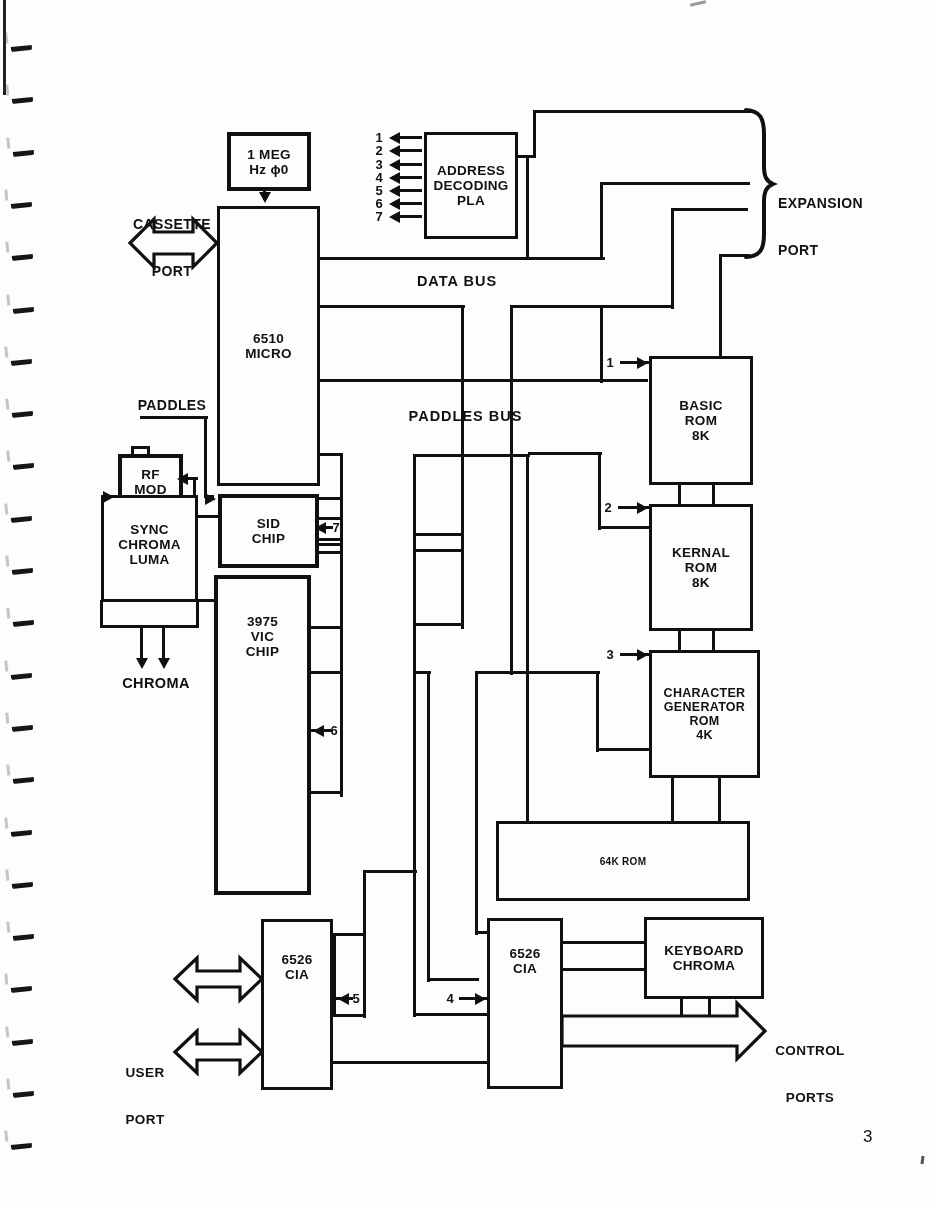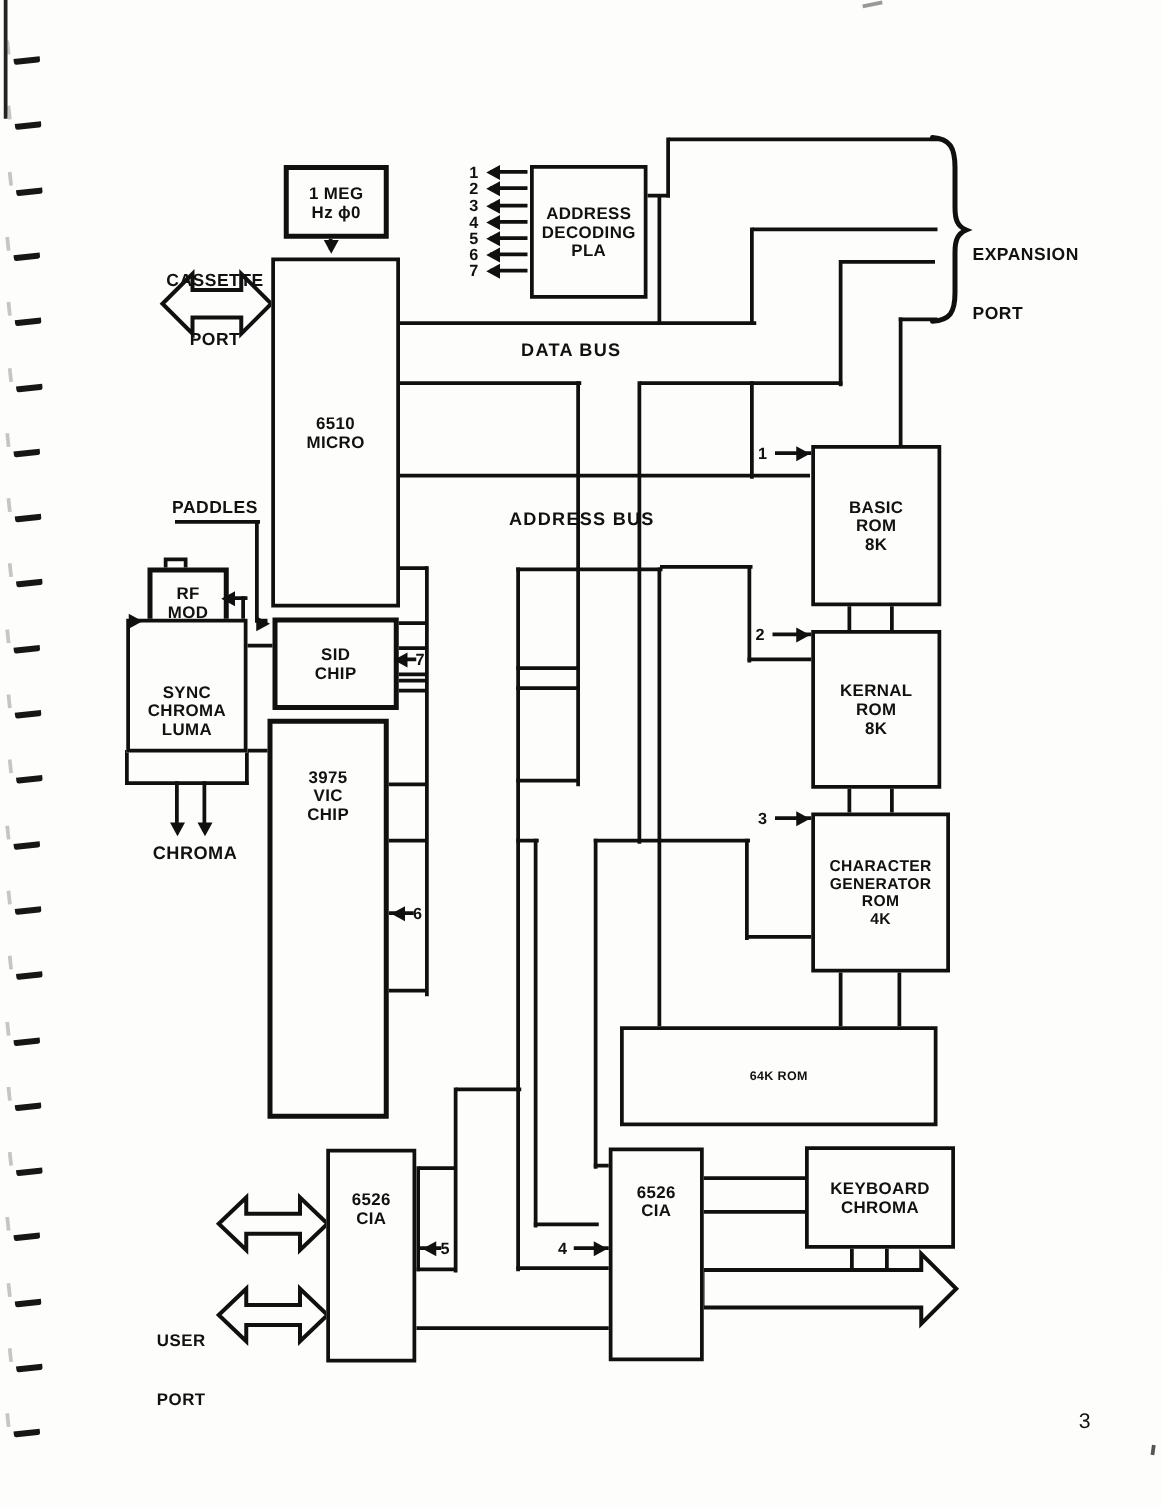--- a/index.html
+++ b/index.html
@@ -140,21 +140,21 @@
   </div>
   <div class="box" style="left:217px;top:206px;width:97px;height:274px">
     <div>6510</div>
     <div>MICRO</div>
   </div>
   <div class="box" style="left:131px;top:446px;width:13px;height:8px;border-width:3px"></div>
   <div class="box thick" style="left:118px;top:454px;width:57px;height:48px">
     <div>RF</div>
     <div>MOD</div>
   </div>
-  <div class="box" style="left:101px;top:495px;width:97px;height:107px;justify-content:flex-end;padding-bottom:8px;box-sizing:border-box">
+  <div class="box" style="left:101px;top:495px;width:97px;height:107px;justify-content:center;padding-bottom:8px;box-sizing:border-box">
     <div>SYNC</div>
     <div>CHROMA</div>
     <div>LUMA</div>
   </div>
   <div class="box thick" style="left:218px;top:494px;width:93px;height:66px">
     <div>SID</div>
     <div>CHIP</div>
   </div>
   <div class="box thick" style="left:214px;top:575px;width:97px;height:320px;justify-content:flex-start;padding-top:35px;box-sizing:border-box">
     <div>3975</div>
@@ -196,26 +196,30 @@
 
   <div class="lbl" style="left:122px;top:186px;width:100px">
     <div>CASSETTE</div>
     <div>PORT</div>
   </div>
   <div class="lbl" style="left:778px;top:165px;width:110px;text-align:left">
     <div>EXPANSION</div>
     <div>PORT</div>
   </div>
   <div class="lbl" style="left:397px;top:274px;width:120px;font-size:14.5px;letter-spacing:1px">DATA BUS</div>
-  <div class="lbl" style="left:398px;top:409px;width:135px;font-size:14.5px;letter-spacing:1px">ADDRESS BUS</div>
+  <div class="lbl" style="left:398px;top:409px;width:135px;font-size:14.5px;letter-spacing:1px">PADDLES BUS</div>
   <div class="lbl" style="left:131px;top:398px;width:82px">PADDLES</div>
   <div class="lbl" style="left:111px;top:676px;width:90px;font-size:14.5px">CHROMA</div>
   <div class="lbl" style="left:116px;top:1034px;width:58px;font-size:13.5px">
     <div>USER</div>
     <div>PORT</div>
+  </div>
+  <div class="lbl" style="left:766px;top:1012px;width:88px;font-size:13.5px">
+    <div>CONTROL</div>
+    <div>PORTS</div>
   </div>
   <div class="lbl" style="left:858px;top:1129px;width:20px;font-size:17px;font-weight:400">3</div>
 
   <div class="num" style="left:371px;top:130px">1</div>
   <div class="num" style="left:371px;top:143px">2</div>
   <div class="num" style="left:371px;top:157px">3</div>
   <div class="num" style="left:371px;top:170px">4</div>
   <div class="num" style="left:371px;top:183px">5</div>
   <div class="num" style="left:371px;top:196px">6</div>
   <div class="num" style="left:371px;top:209px">7</div>

